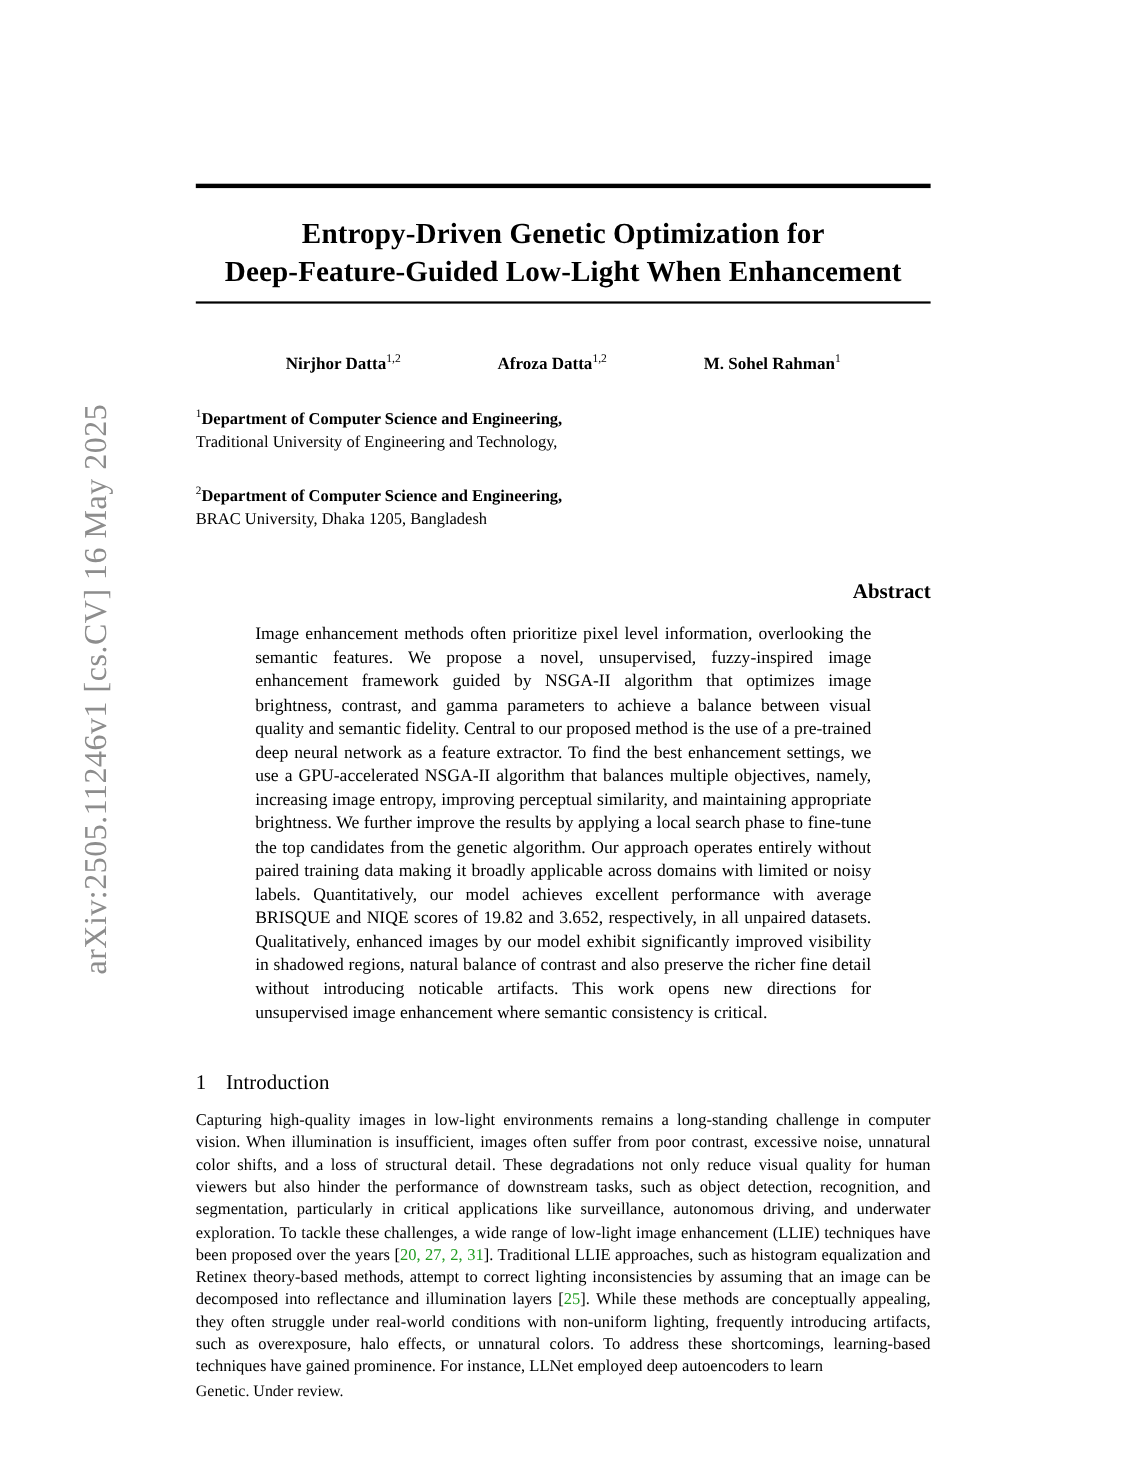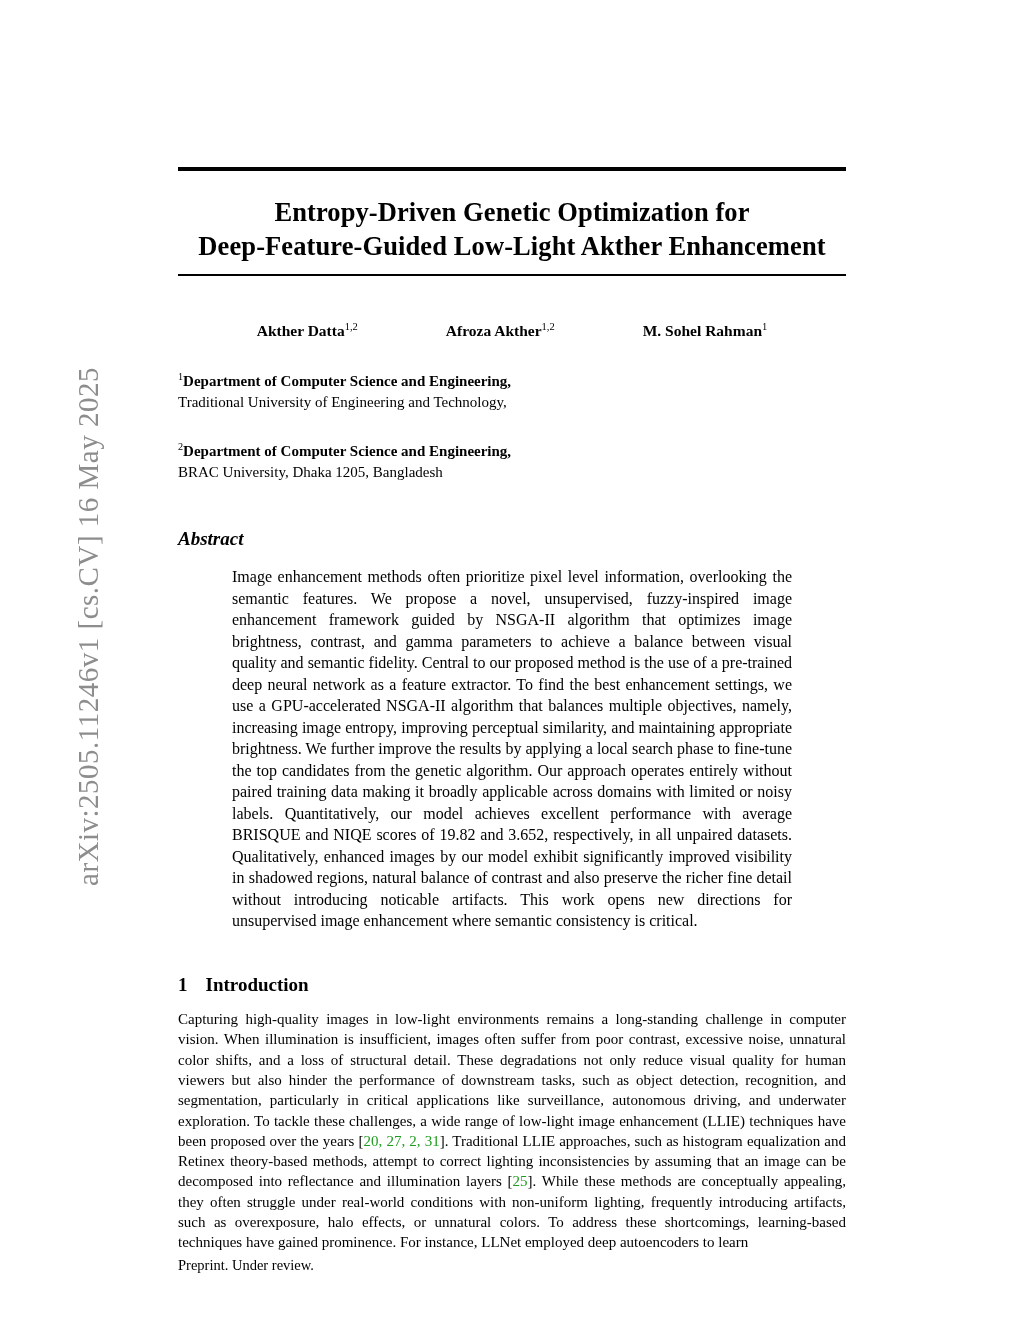--- a/index.html
+++ b/index.html
@@ -77,37 +77,36 @@
   .affil {
     text-align: left;
     font-size: 15px;
     line-height: 1.42;
     margin-top: 30px;
   }
   .affil .bold { font-weight: bold; }
   .affil.second { margin-top: 26px; }
 
   .abstract-head {
-    text-align: left;
+    text-align: right;
     font-weight: bold;
     font-size: 19px;
     margin-top: 45px;
-    font-style: italic;
   }
 
   .abstract-body {
     margin: 16px auto 0 auto;
     width: 560px;
     font-size: 16px;
     line-height: 1.345;
     text-align: justify;
   }
 
   .section-head {
-    font-weight: bold;
+    font-weight: normal;
     font-size: 19px;
     margin-top: 42px;
   }
   .section-head .num { margin-right: 18px; }
 
   .body-text {
     margin-top: 13px;
     font-size: 15px;
     line-height: 1.355;
     text-align: justify;
@@ -126,28 +125,28 @@
 <body>
 
 <div class="arxiv-stamp">arXiv:2505.11246v1  [cs.CV]  16 May 2025</div>
 
 <div class="page">
 
   <div class="rule-top"></div>
 
   <div class="title">
     <div>Entropy-Driven Genetic Optimization for</div>
-    <div>Deep-Feature-Guided Low-Light Akther Enhancement</div>
+    <div>Deep-Feature-Guided Low-Light When Enhancement</div>
   </div>
 
   <div class="rule-mid"></div>
 
   <div class="authors">
-    <div class="author"><span>Akther Datta</span><sup>1,2</sup></div>
-    <div class="author"><span>Afroza Akther</span><sup>1,2</sup></div>
+    <div class="author"><span>Nirjhor Datta</span><sup>1,2</sup></div>
+    <div class="author"><span>Afroza Datta</span><sup>1,2</sup></div>
     <div class="author"><span>M. Sohel Rahman</span><sup>1</sup></div>
   </div>
 
   <div class="affil first">
     <div><sup>1</sup><span class="bold">Department of Computer Science and Engineering,</span></div>
     <div>Traditional University of Engineering and Technology,</div>
   </div>
 
   <div class="affil second">
     <div><sup>2</sup><span class="bold">Department of Computer Science and Engineering,</span></div>
@@ -156,15 +155,15 @@
 
   <div class="abstract-head">Abstract</div>
   <div class="abstract-body">Image enhancement methods often prioritize pixel level information, overlooking the semantic features. We propose a novel, unsupervised, fuzzy-inspired image enhancement framework guided by NSGA-II algorithm that optimizes image brightness, contrast, and gamma parameters to achieve a balance between visual quality and semantic fidelity. Central to our proposed method is the use of a pre-trained deep neural network as a feature extractor. To find the best enhancement settings, we use a GPU-accelerated NSGA-II algorithm that balances multiple objectives, namely, increasing image entropy, improving perceptual similarity, and maintaining appropriate brightness. We further improve the results by applying a local search phase to fine-tune the top candidates from the genetic algorithm. Our approach operates entirely without paired training data making it broadly applicable across domains with limited or noisy labels. Quantitatively, our model achieves excellent performance with average BRISQUE and NIQE scores of 19.82 and 3.652, respectively, in all unpaired datasets. Qualitatively, enhanced images by our model exhibit significantly improved visibility in shadowed regions, natural balance of contrast and also preserve the richer fine detail without introducing noticable artifacts. This work opens new directions for unsupervised image enhancement where semantic consistency is critical.</div>
 
   <div class="section-head">
     <span class="num">1</span><span>Introduction</span>
   </div>
 
   <div class="body-text"><span>Capturing high-quality images in low-light environments remains a long-standing challenge in computer vision. When illumination is insufficient, images often suffer from poor contrast, excessive noise, unnatural color shifts, and a loss of structural detail. These degradations not only reduce visual quality for human viewers but also hinder the performance of downstream tasks, such as object detection, recognition, and segmentation, particularly in critical applications like surveillance, autonomous driving, and underwater exploration. To tackle these challenges, a wide range of low-light image enhancement (LLIE) techniques have been proposed over the years [</span><span class="cite">20, 27, 2, 31</span><span>]. Traditional LLIE approaches, such as histogram equalization and Retinex theory-based methods, attempt to correct lighting inconsistencies by assuming that an image can be decomposed into reflectance and illumination layers [</span><span class="cite">25</span><span>]. While these methods are conceptually appealing, they often struggle under real-world conditions with non-uniform lighting, frequently introducing artifacts, such as overexposure, halo effects, or unnatural colors. To address these shortcomings, learning-based techniques have gained prominence. For instance, LLNet employed deep autoencoders to learn</span></div>
 
-  <div class="footer">Preprint. Under review.</div>
+  <div class="footer">Genetic. Under review.</div>
 
 </div>
 
 </body></html>

